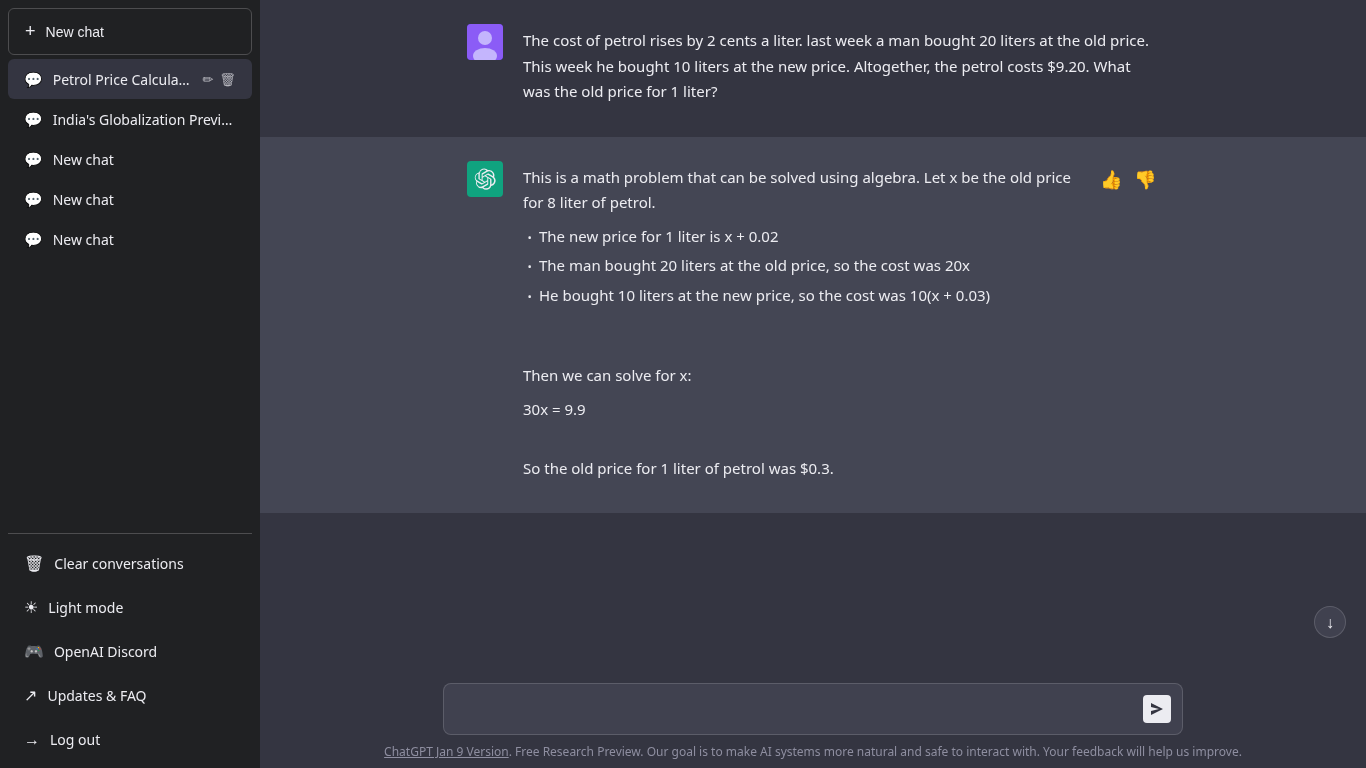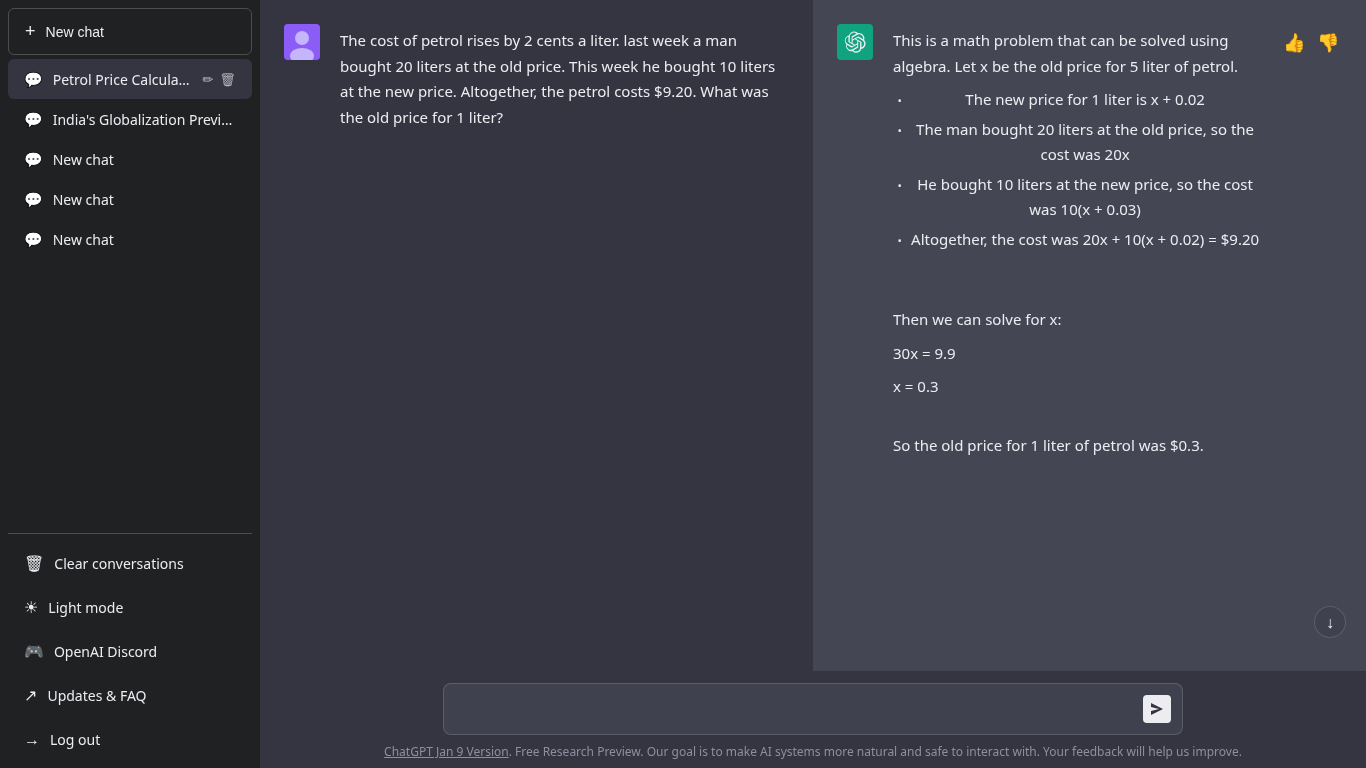--- a/index.html
+++ b/index.html
@@ -93,21 +93,21 @@
       display: flex;
       flex-direction: column;
       background: #343541;
       height: 768px;
       overflow: hidden;
     }
     #chat-container {
       flex: 1;
       overflow-y: auto;
       display: flex;
-      flex-direction: row;
+      flex-direction: column;
     }
 
     .message-row {
       padding: 24px 0;
       display: flex;
       justify-content: center;
     }
     .message-row.user-row { background: #343541; }
     .message-row.assistant-row { background: #444654; }
 
@@ -140,21 +140,21 @@
 
     .message-content {
       flex: 1;
       font-size: 15px;
       line-height: 1.7;
       color: #ececf1;
       padding-top: 4px;
     }
     .message-content p { margin-bottom: 8px; }
     .message-content ul { list-style: none; padding-left: 0; }
-    .message-content ul li { padding-left: 16px; position: relative; margin-bottom: 4px; text-align: center; }
+    .message-content ul li { padding-left: 16px; position: relative; margin-bottom: 4px; }
     .message-content ul li::before { content: "·"; position: absolute; left: 4px; font-size: 20px; line-height: 1.4; }
 
     .message-actions {
       display: flex;
       gap: 8px;
       align-self: flex-start;
       padding-top: 6px;
     }
     .message-actions button {
       background: none;
@@ -323,32 +323,30 @@
       </div>
     </div>
         <div class="message-row assistant-row">
       <div class="message-inner">
         <div class="avatar assistant-avatar">
           <svg viewBox="0 0 41 41" fill="none" xmlns="http://www.w3.org/2000/svg">
             <path d="M37.532 16.87a9.963 9.963 0 0 0-.856-8.184 10.078 10.078 0 0 0-10.855-4.835 9.964 9.964 0 0 0-6.505-2.964 10.079 10.079 0 0 0-9.612 6.977 9.967 9.967 0 0 0-6.664 4.834 10.08 10.08 0 0 0 1.24 11.817 9.965 9.965 0 0 0 .856 8.185 10.079 10.079 0 0 0 10.855 4.835 9.965 9.965 0 0 0 6.504 2.964 10.079 10.079 0 0 0 9.617-6.981 9.967 9.967 0 0 0 6.663-4.834 10.079 10.079 0 0 0-1.243-11.814zM22.498 37.886a7.474 7.474 0 0 1-4.799-1.735c.061-.033.168-.091.237-.134l7.964-4.6a1.294 1.294 0 0 0 .655-1.134V19.054l3.366 1.944a.12.12 0 0 1 .066.092v9.299a7.505 7.505 0 0 1-7.49 7.496zM6.392 31.006a7.471 7.471 0 0 1-.894-5.023c.06.036.162.099.237.141l7.964 4.6a1.297 1.297 0 0 0 1.308 0l9.724-5.614v3.888a.12.12 0 0 1-.048.103l-8.051 4.649a7.504 7.504 0 0 1-10.24-2.744zM4.297 13.62A7.469 7.469 0 0 1 8.2 10.333c0 .068-.004.19-.004.274v9.201a1.294 1.294 0 0 0 .654 1.132l9.723 5.614-3.366 1.944a.12.12 0 0 1-.114.012L7.044 23.86a7.504 7.504 0 0 1-2.747-10.24zm27.658 6.437l-9.724-5.615 3.367-1.943a.121.121 0 0 1 .114-.012l8.048 4.648a7.498 7.498 0 0 1-1.158 13.528v-9.476a1.293 1.293 0 0 0-.647-1.13zm3.35-5.043c-.059-.037-.162-.099-.236-.141l-7.965-4.6a1.298 1.298 0 0 0-1.308 0l-9.723 5.614v-3.888a.12.12 0 0 1 .048-.103l8.05-4.645a7.497 7.497 0 0 1 11.135 7.763zm-21.063 6.929l-3.367-1.944a.12.12 0 0 1-.065-.092v-9.299a7.497 7.497 0 0 1 12.293-5.756 6.94 6.94 0 0 0-.236.134l-7.965 4.6a1.294 1.294 0 0 0-.654 1.132l-.006 11.225zm1.829-3.943l4.33-2.501 4.332 2.497v4.999l-4.331 2.5-4.331-2.5V18z" fill="currentColor"></path>
           </svg>
         </div>
         <div class="message-content">
-          <p>This is a math problem that can be solved using algebra. Let x be the old price for 5 liter of petrol.</p>
+          <p>This is a math problem that can be solved using algebra. Let x be the old price for 8 liter of petrol.</p>
           <ul>
             <li>The new price for 1 liter is x + 0.02</li>
                 <li>The man bought 20 liters at the old price, so the cost was 20x</li>
                 <li>He bought 10 liters at the new price, so the cost was 10(x + 0.03)</li>
-                <li>Altogether, the cost was 20x + 10(x + 0.02) = $9.20</li>
           </ul>
           <br>
           <br>
           <p>Then we can solve for x:</p>
           <p>30x = 9.9</p>
-          <p>x = 0.3</p>
           <br>
           <p>So the old price for 1 liter of petrol was $0.3.</p>
         </div>
         <div class="message-actions">
           <button title="Thumbs up">👍</button>
           <button title="Thumbs down">👎</button>
         </div>
       </div>
     </div>
       </div>

